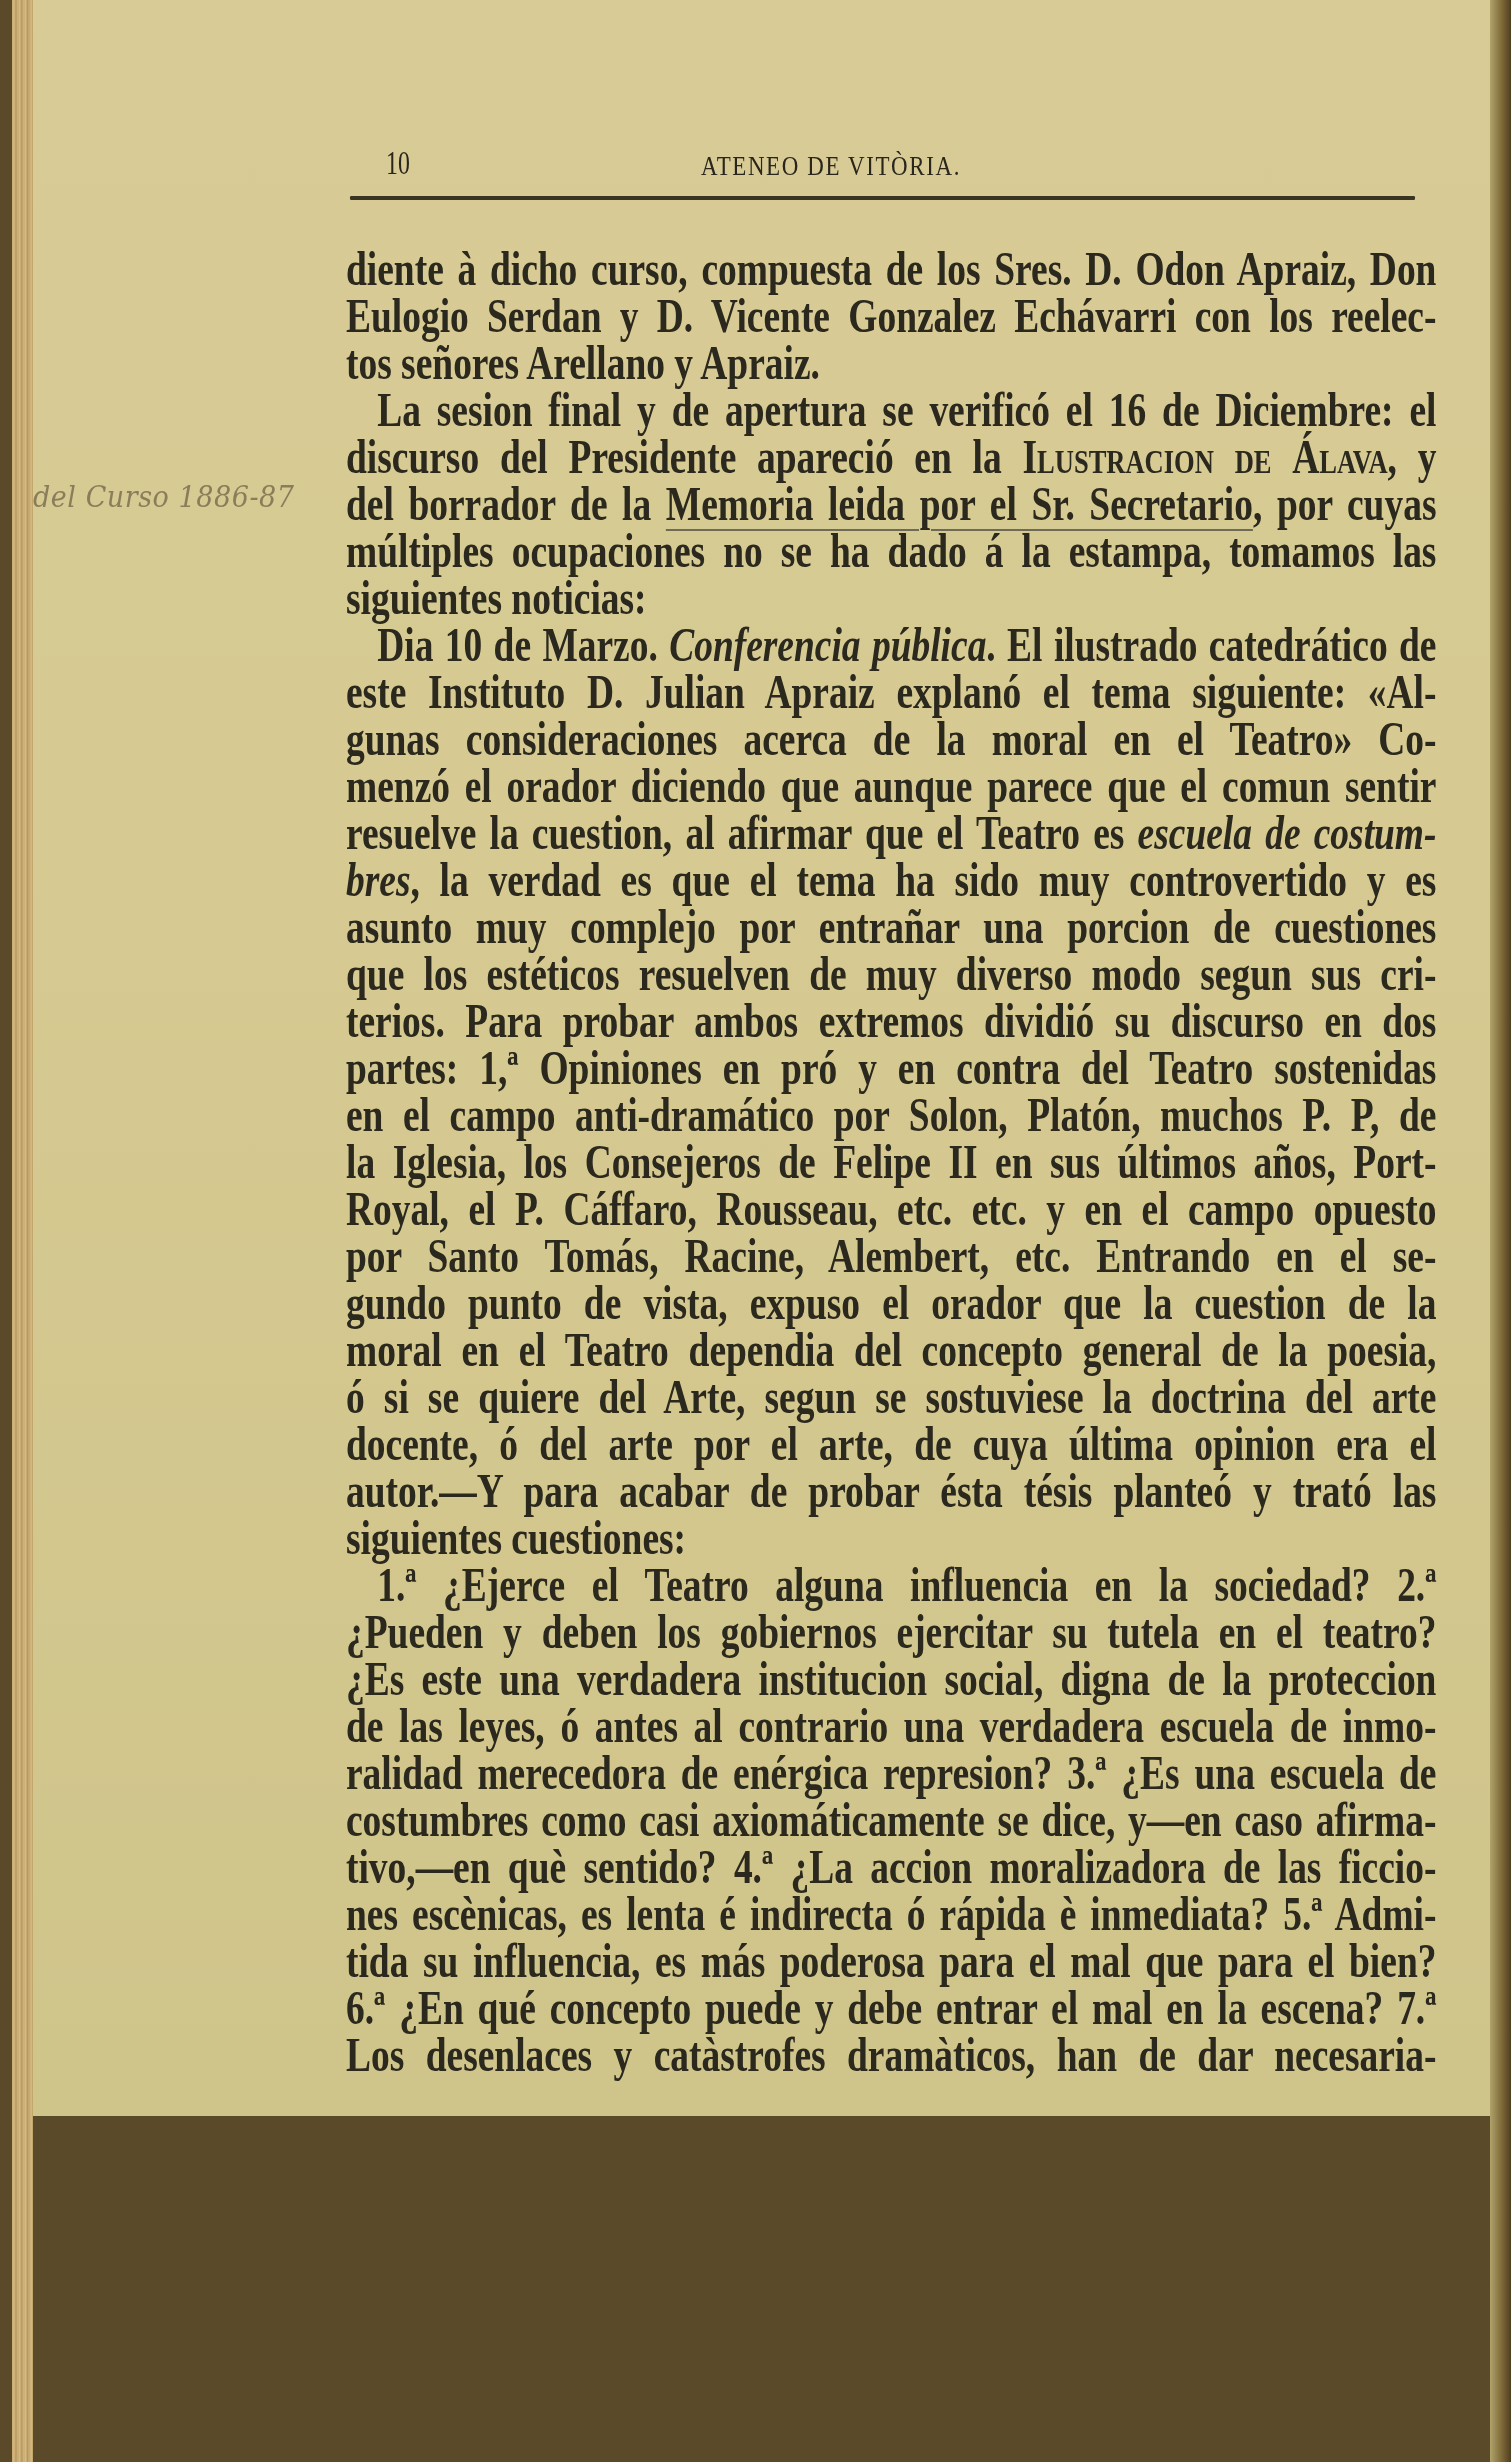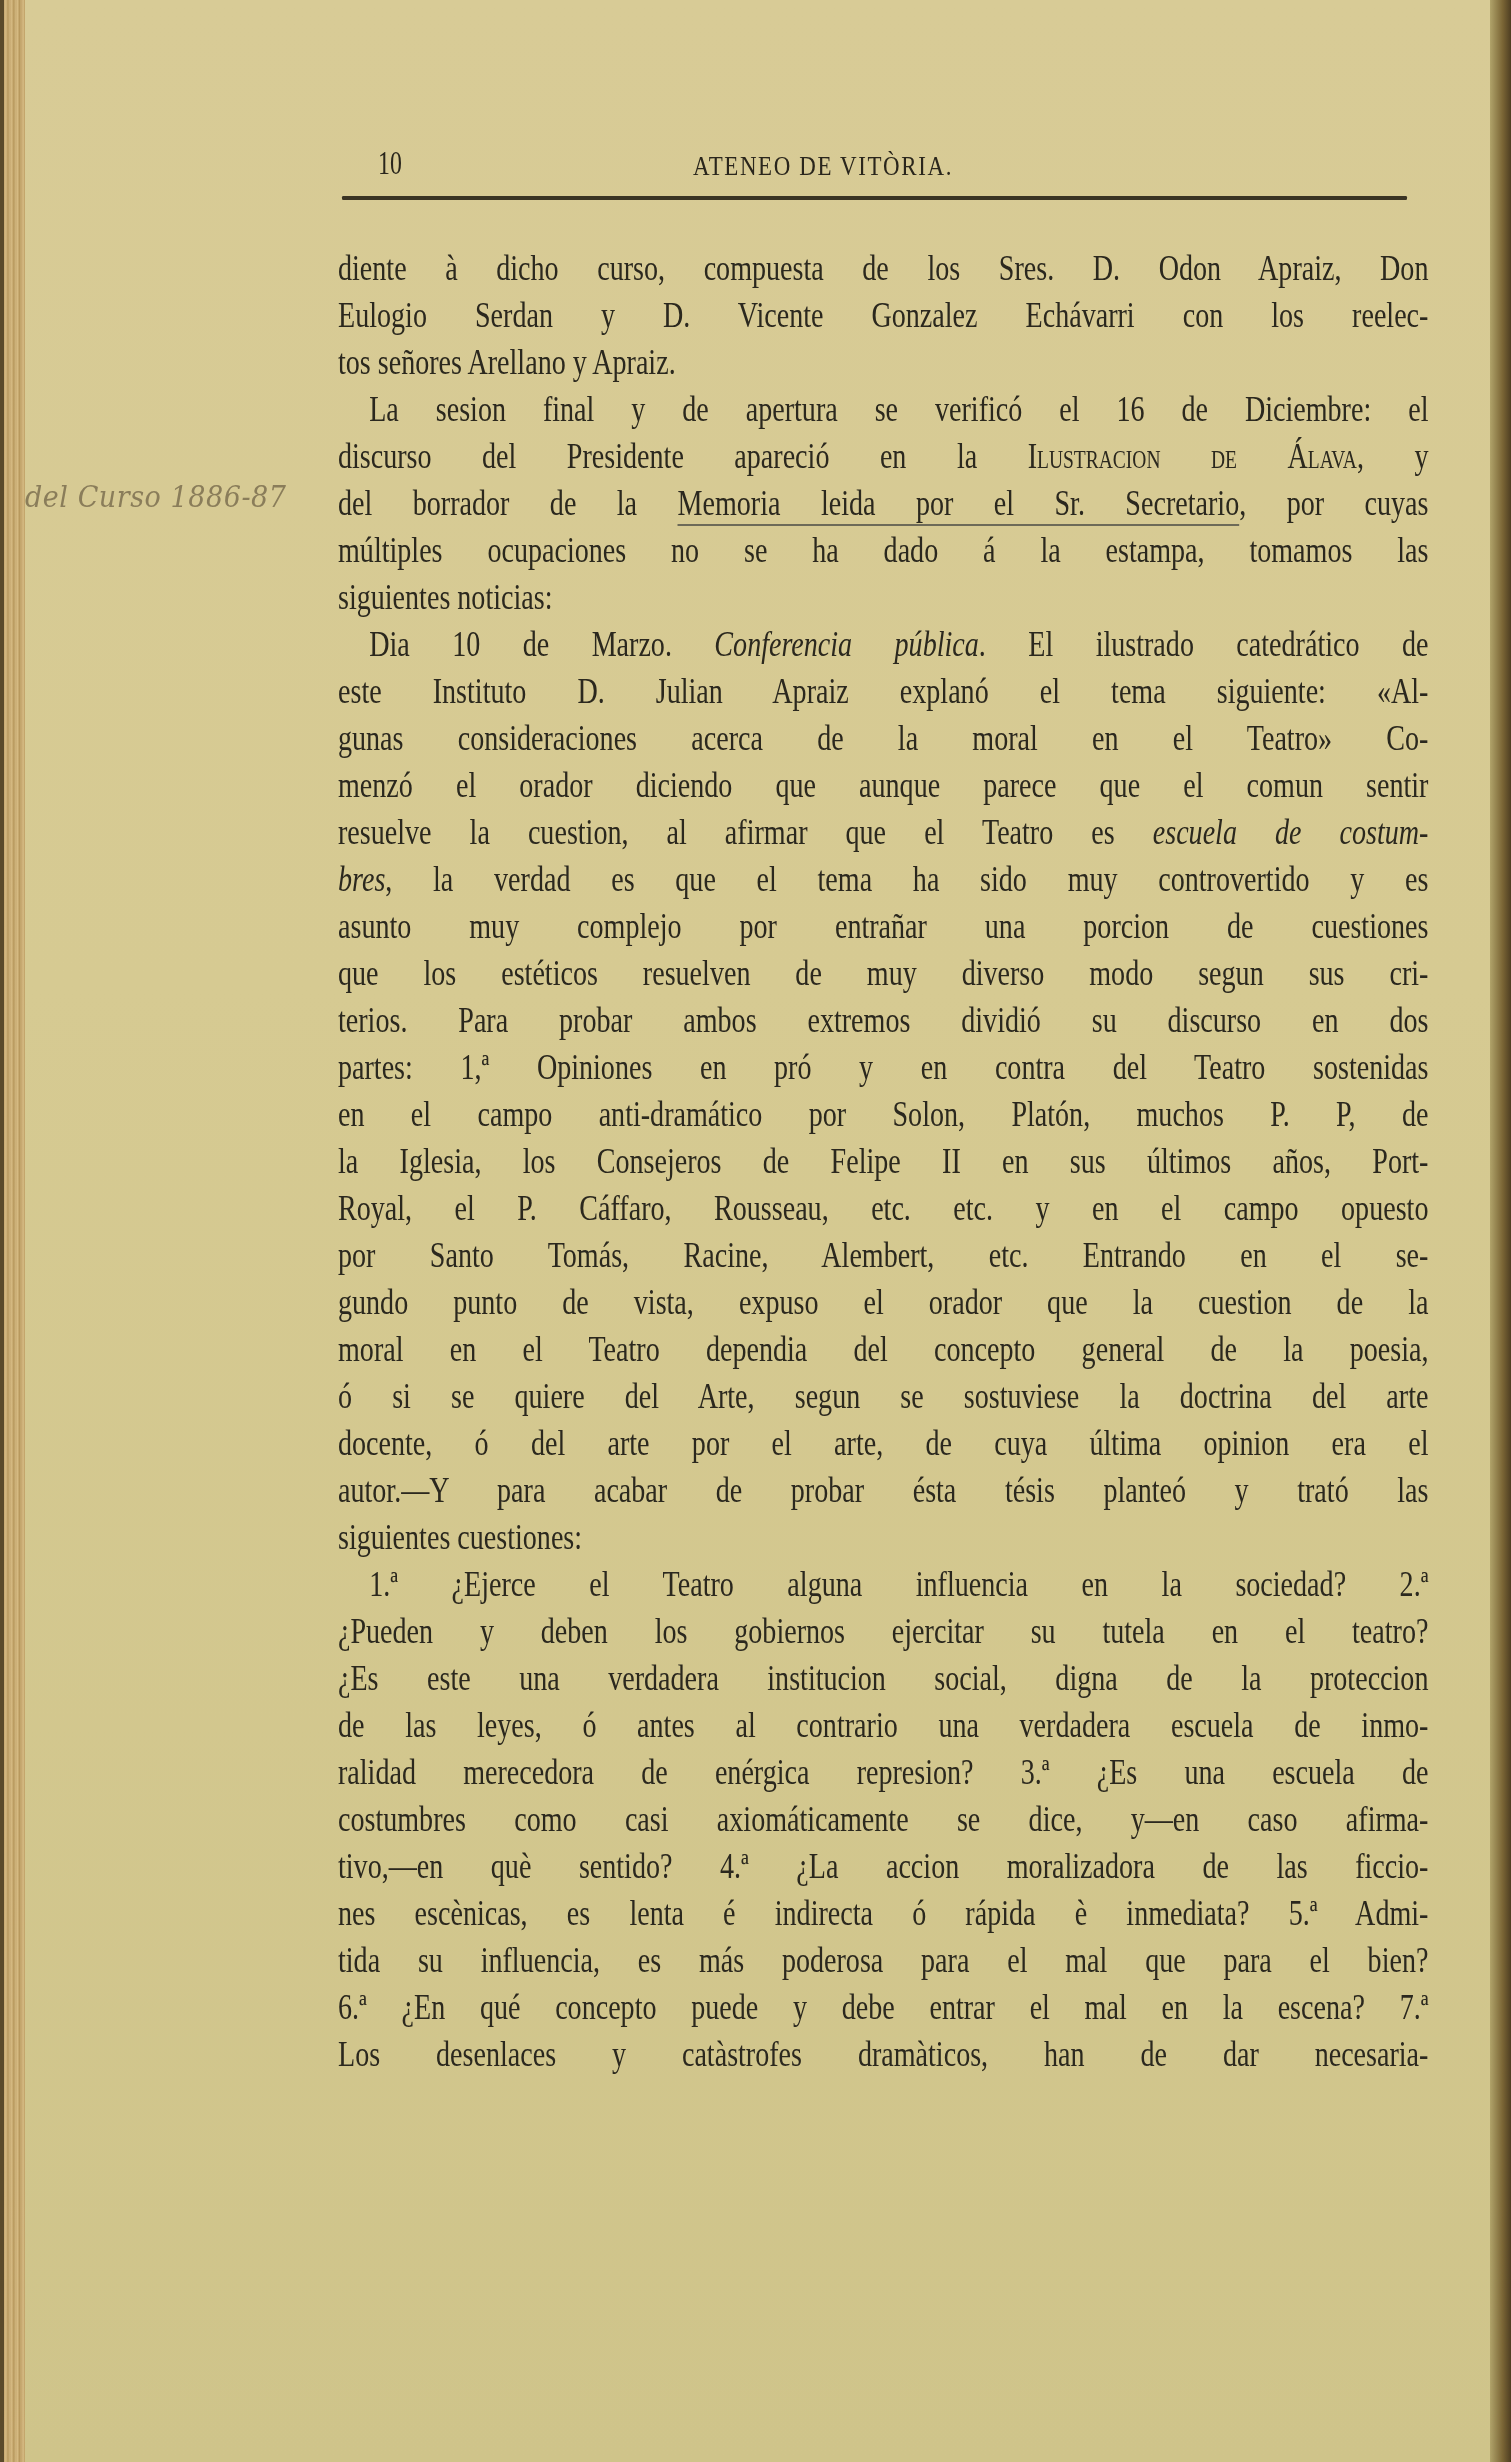--- a/index.html
+++ b/index.html
@@ -8,24 +8,24 @@
     }
     body {
       width: 1511px;
       height: 2462px;
       background: #5a4a2a;
       position: relative;
       overflow: hidden;
     }
     .page {
       position: absolute;
-      left: 4px;
+      left: 12px;
       top: 0;
       width: 1493px;
-      height: 2462px;
+      height: 2116px;
       background: linear-gradient(180deg, #d8cb96 0%, #d6ca92 40%, #cfc48a 100%);
     }
     .page-right-shadow {
       position: absolute;
       right: 0;
       top: 0;
       width: 21px;
       height: 2462px;
       background: linear-gradient(90deg, #b0a36a 0%, #7a6535 60%, #4e3e22 100%);
     }
@@ -71,23 +71,24 @@
       height: 3.9px;
       background: #3a3424;
       border-radius: 1.3px;
     }
     .body-text {
       position: absolute;
       left: 334px;
       top: 245px;
       width: 1091px;
       font-family: "Liberation Serif", serif;
-      font-size: 36px;
+      font-size: 48px;
       line-height: 47px;
       color: #2b281e;
+      font-weight: bold;
     }
     .line {
       display: block;
       white-space: nowrap;
       height: 47px;
       transform: scaleX(0.78);
       transform-origin: left top;
       width: 1398px;
       text-align: justify;
       text-align-last: justify;

